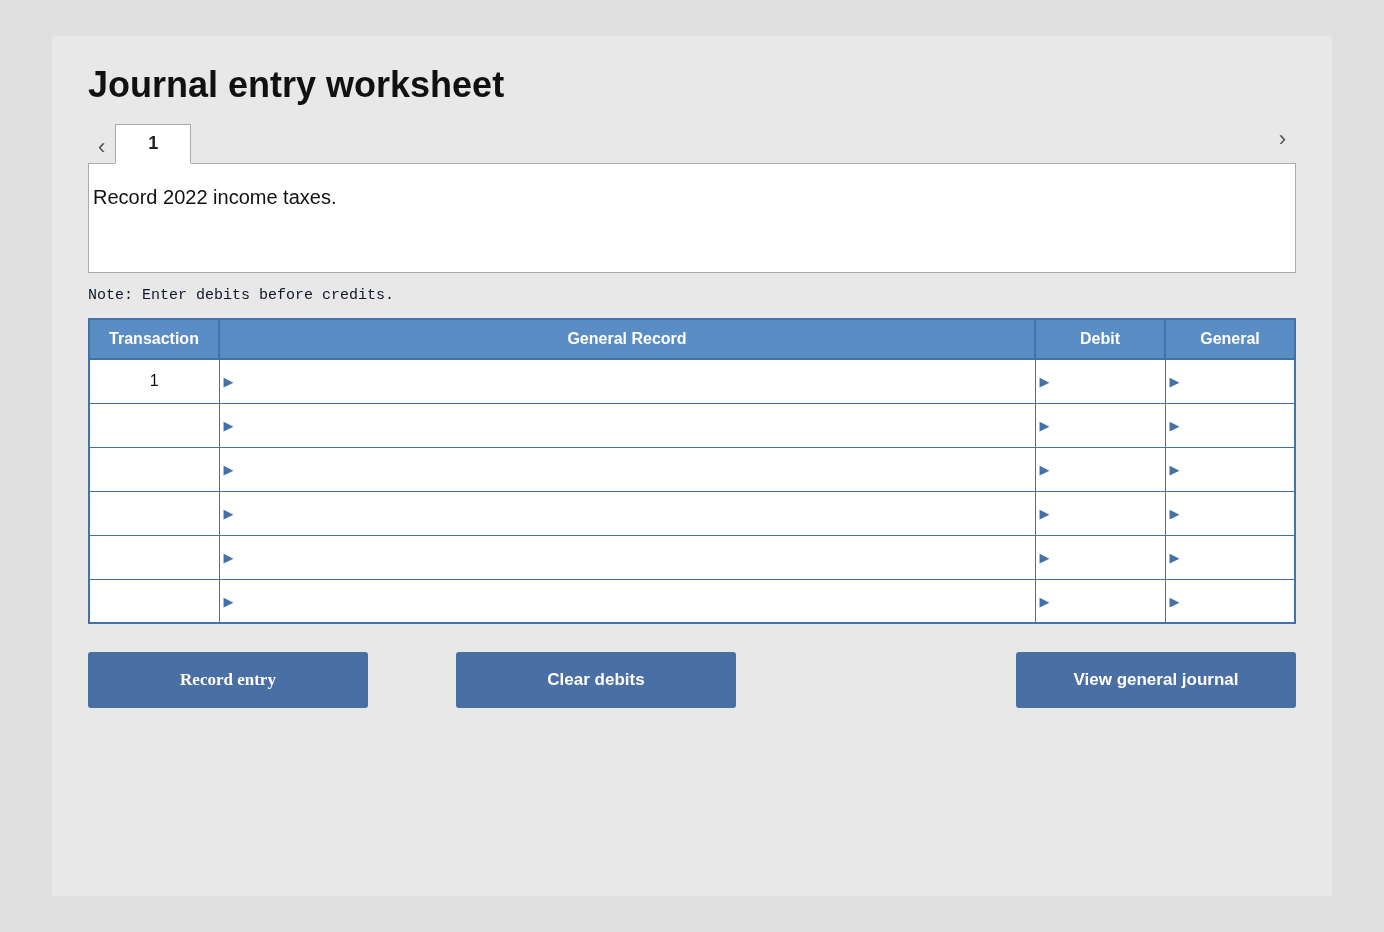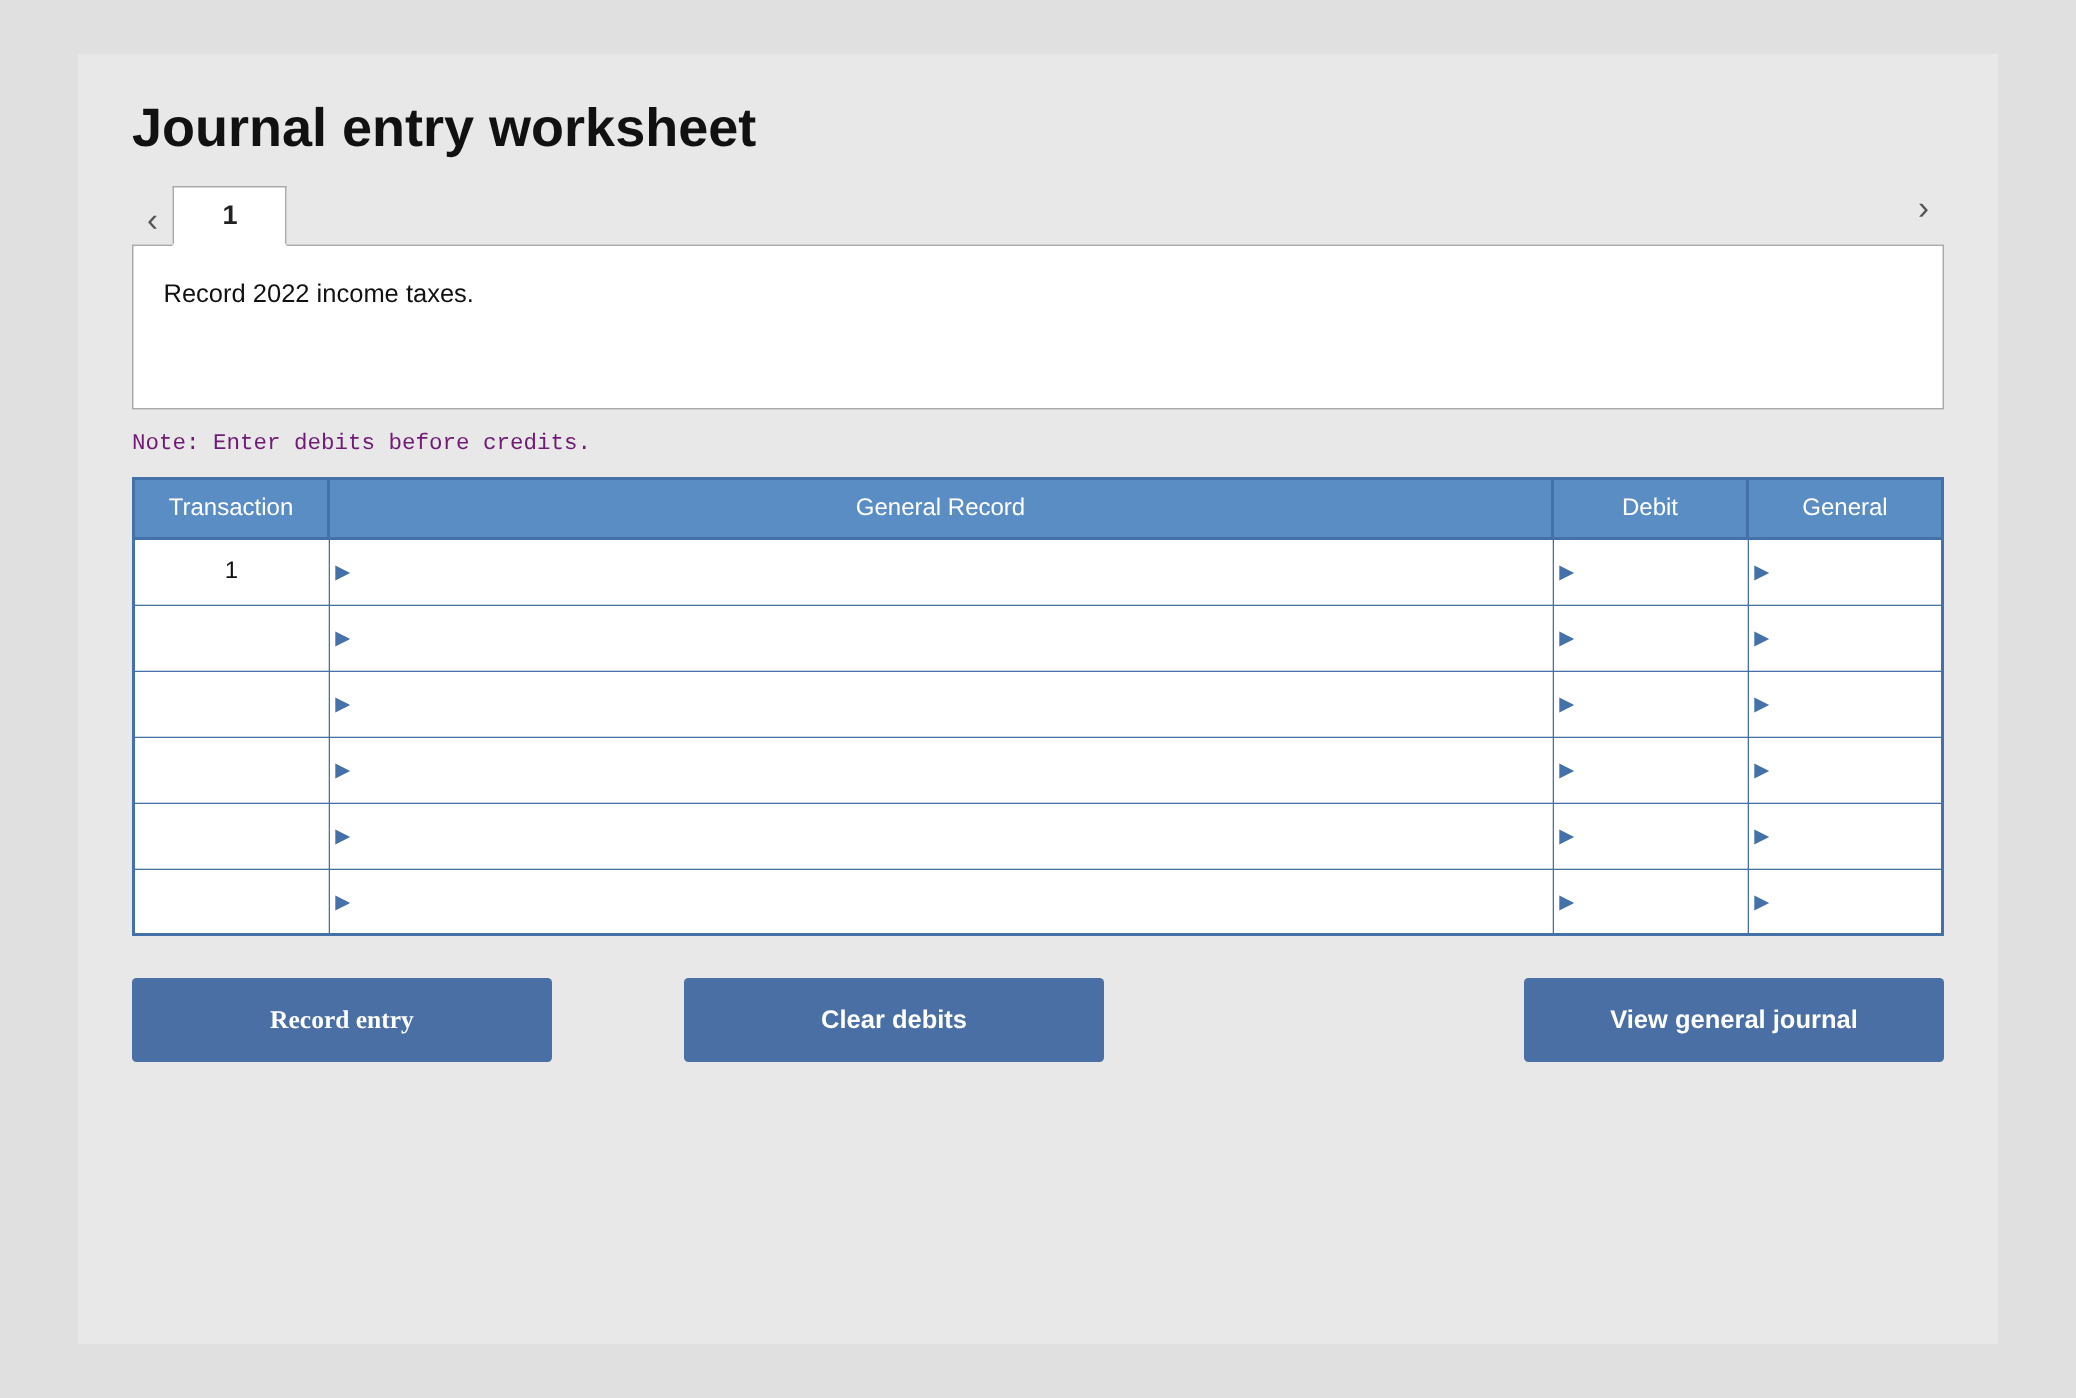--- a/index.html
+++ b/index.html
@@ -55,42 +55,42 @@
       text-align: center;
     }
     .right-arrow {
       position: absolute;
       right: 0;
       bottom: 8px;
     }
     .description-box {
       background: #fff;
       border: 1.5px solid #aaa;
-      padding: 22px 20px;
+      padding: 22px 4px;
       min-height: 110px;
-      font-size: 17px;
+      font-size: 20px;
       color: #111;
       margin-top: -1px;
       margin-bottom: 14px;
     }
     .note-text {
-      color: #701a75;
+      color: #0f172a;
       font-size: 15px;
       margin-bottom: 14px;
       font-family: 'Courier New', monospace;
     }
     .journal-table {
       width: 100%;
       border-collapse: collapse;
       border: 2px solid #4472a8;
     }
     .journal-table th {
       background: #5b8dc5;
       color: #fff;
-      font-weight: 400;
+      font-weight: 700;
       font-size: 16px;
       padding: 10px 8px;
       border: 2px solid #4472a8;
       text-align: center;
     }
     .journal-table th.col-transaction {
       width: 130px;
     }
     .journal-table th.col-journal {
       width: auto;

